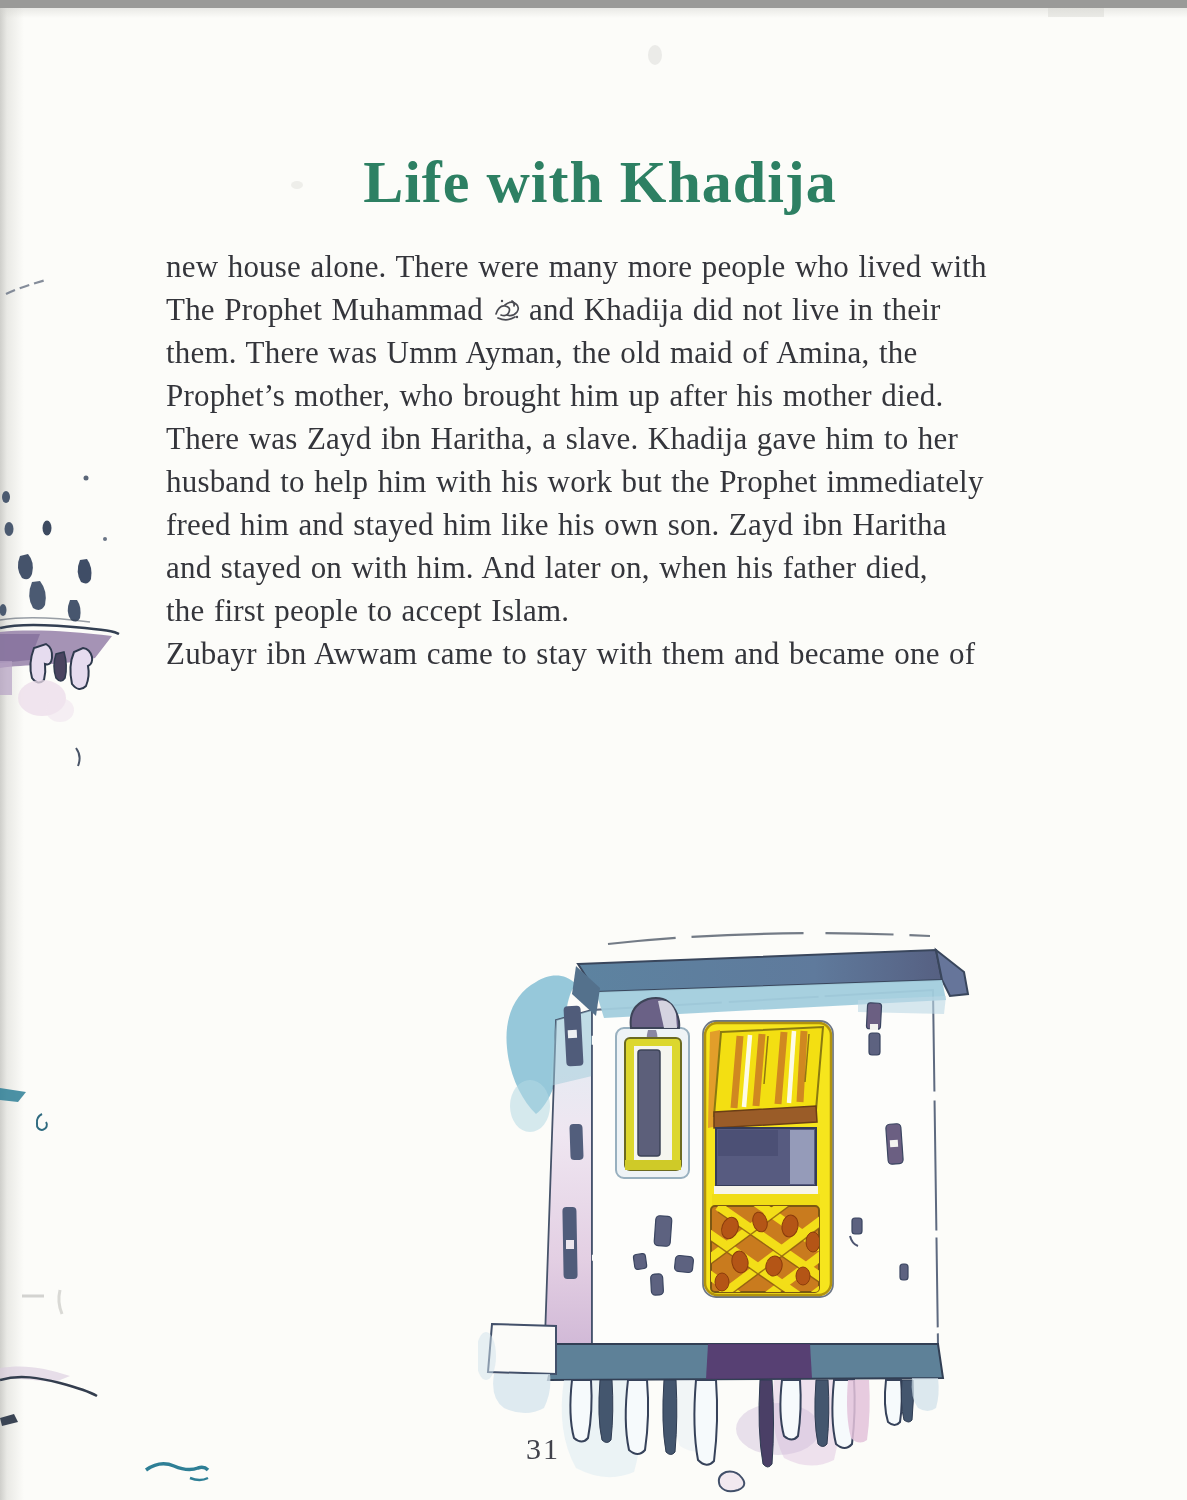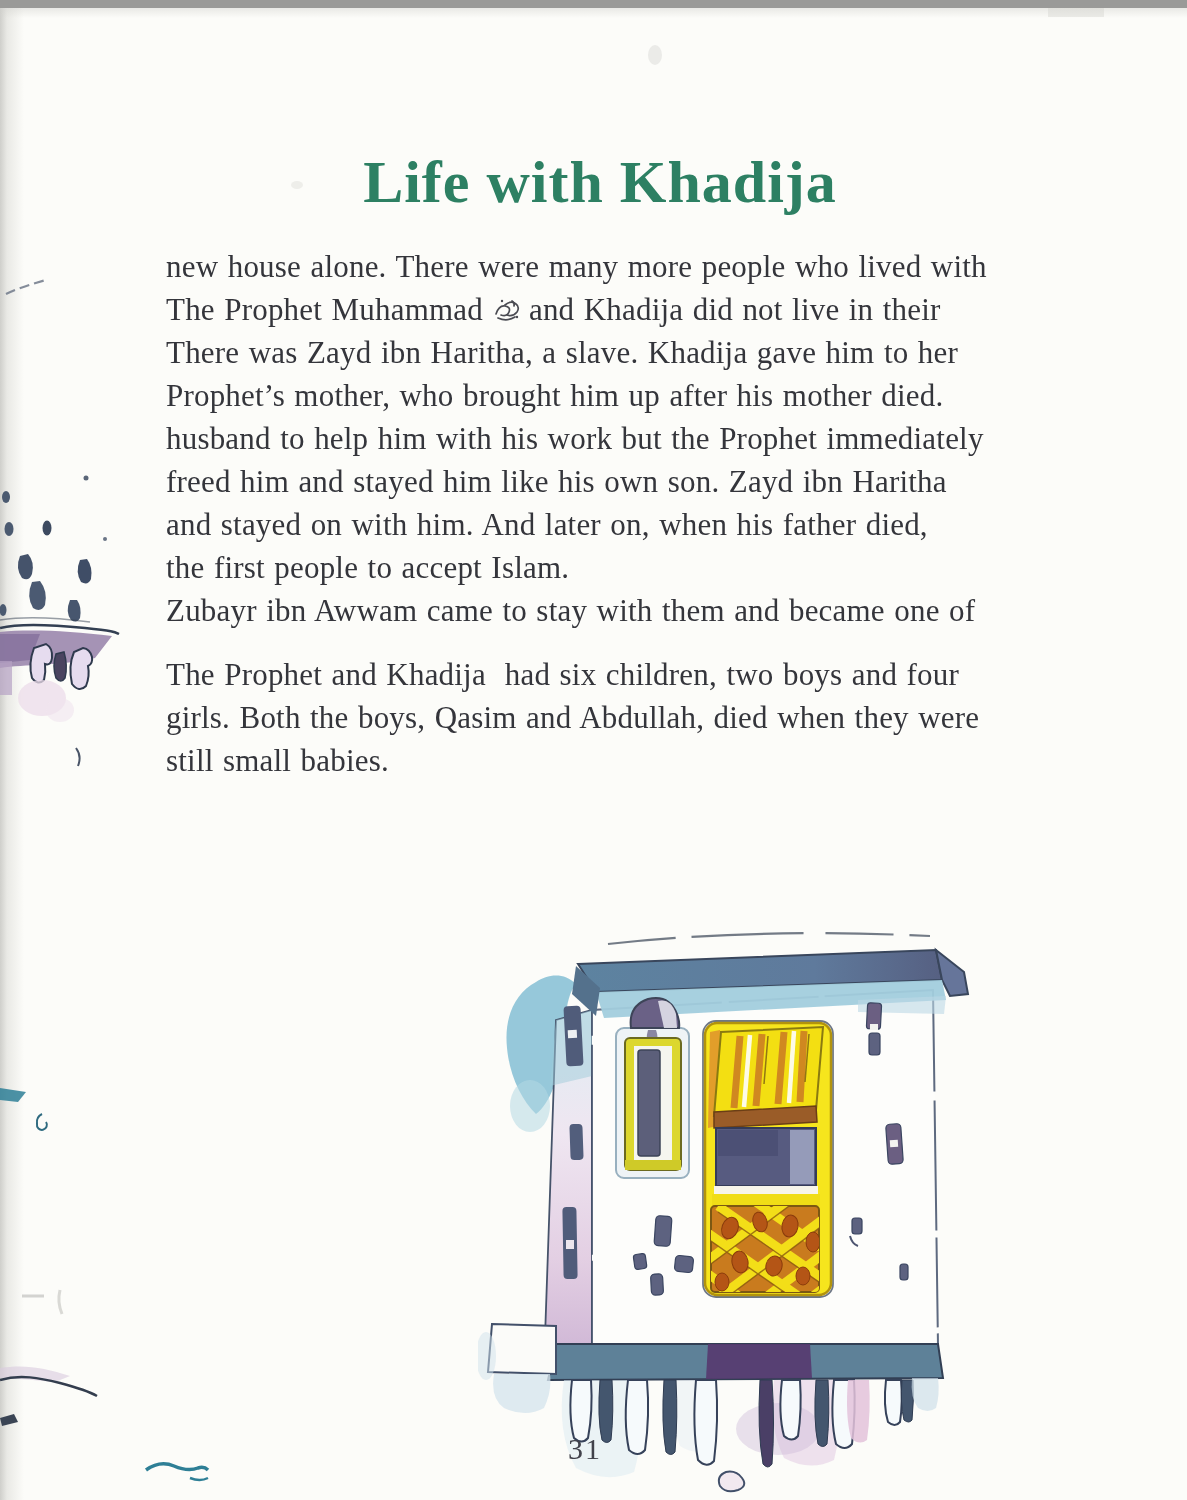--- a/index.html
+++ b/index.html
@@ -27,21 +27,21 @@
   }
   .body-text{
     position:absolute;left:166px;top:237px;width:960px;
     font-size:31px;color:var(--body-text,#34353b);
     letter-spacing:.2px;word-spacing:1.5px;
   }
   .line{white-space:pre;line-height:43px;height:43px;}
   .para-2{margin-top:21px;}
   .pbuh{display:inline-block;width:30px;height:27px;vertical-align:-4px;margin:0 7px 0 9px;}
   .page-number{
-    position:absolute;left:568px;top:1424px;width:80px;
+    position:absolute;left:526px;top:1424px;width:80px;
     font-size:30px;color:#41424b;letter-spacing:2px;
   }
   .illustration{position:absolute;left:478px;top:916px;width:522px;height:584px;}
   .margin-art{position:absolute;left:0;top:0;width:1187px;height:1500px;pointer-events:none;}
 </style>
 </head>
 <body>
 
 <div class="page">
 
@@ -52,32 +52,28 @@
     <div class="line"><span>The Prophet Muhammad</span><svg class="pbuh" viewBox="0 0 30 27">
           <g fill="none" stroke="#4a4b52" stroke-width="1.7" stroke-linecap="round">
             <path d="M4,17 q3,-9 9,-8 q6,1 4,6 q-2,5 -8,3"></path>
             <path d="M13,8 q6,-5 11,-1 q4,3 1,8 q-4,5 -10,3"></path>
             <path d="M6,21 q9,4 17,-1"></path>
             <path d="M20,4 q3,2 2,5"></path>
           </g>
           <circle cx="10" cy="4" r="1.2" fill="#4a4b52"></circle>
           <circle cx="25" cy="20" r="1.2" fill="#4a4b52"></circle>
         </svg><span>and Khadija did not live in their</span></div>
+    <div class="line">them. There was Umm Ayman, the old maid of Amina, the</div>
+    <div class="line">Prophet’s mother, who brought him up after his mother died.</div>
     <div class="line">There was Zayd ibn Haritha, a slave. Khadija gave him to her</div>
-    <div class="line">Prophet’s mother, who brought him up after his mother died.</div>
     <div class="line">husband to help him with his work but the Prophet immediately</div>
     <div class="line">freed him and stayed him like his own son. Zayd ibn Haritha</div>
     <div class="line">and stayed on with him. And later on, when his father died,</div>
     <div class="line">the first people to accept Islam.</div>
     <div class="line">Zubayr ibn Awwam came to stay with them and became one of</div>
-    <div class="para-2">
-      <div class="line">The Prophet and Khadija  had six children, two boys and four</div>
-      <div class="line">girls. Both the boys, Qasim and Abdullah, died when they were</div>
-      <div class="line">still small babies.</div>
-    </div>
   </div>
 
   <svg class="illustration" viewBox="0 0 522 584" role="img" aria-label="Watercolor of a white house wall with blue roof ledge, a small arched slot window and a large yellow window with striped awning, dark open shutter and orange lattice screen, paint dripping below">
     <defs>
       <linearGradient id="sideGrad" x1="0" y1="0" x2="0" y2="1">
         <stop offset="0" stop-color="#dfeef3"></stop>
           <stop offset="0.35" stop-color="#efe6f1"></stop>
         <stop offset="0.7" stop-color="#e3cfe3"></stop>
           <stop offset="1" stop-color="#cdb4d4"></stop>
       </linearGradient>

